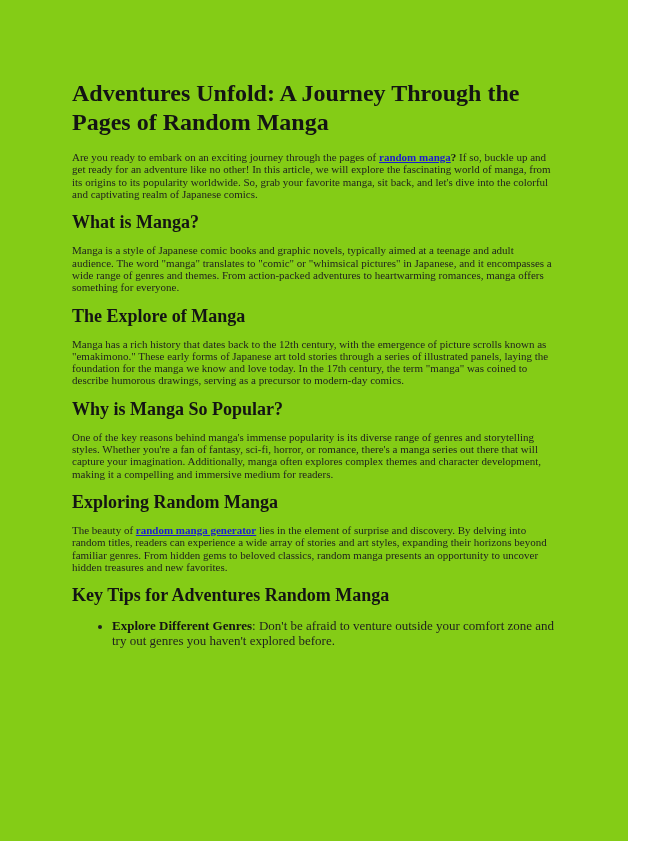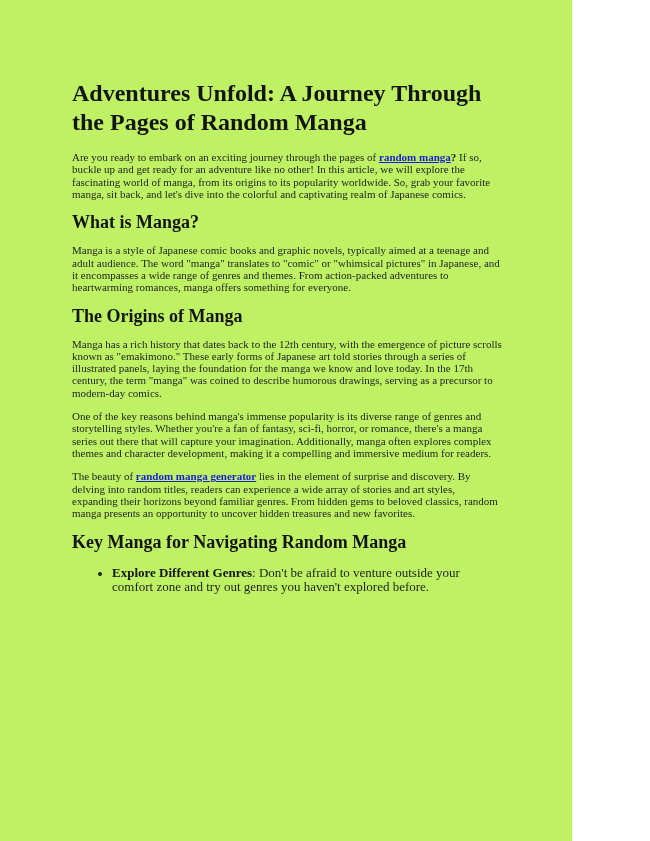--- a/index.html
+++ b/index.html
@@ -1,24 +1,24 @@
 <!DOCTYPE html>
 <html><head>
 <meta charset="utf-8">
 <style>
   html, body {
     margin: 0;
     padding: 0;
     background: #ffffff;
   }
   .page {
-    width: 572px;
+    width: 628px;
     height: 841px;
     box-sizing: border-box;
-    background: #bef264;
+    background: #84cc16;
     padding: 79px 70px 40px 72px;
     font-family: "Liberation Serif", "DejaVu Serif", serif;
     color: #1f1f1f;
     overflow: hidden;
   }
   h1.doc-title {
     font-size: 24px;
     line-height: 29px;
     font-weight: bold;
     color: #141414;
@@ -65,26 +65,28 @@
 
 <div class="page">
 
   <h1 class="doc-title">Adventures Unfold: A Journey Through the Pages of Random Manga</h1>
 
   <p class="body-text"><span>Are you ready to embark on an exciting journey through the pages of </span><a class="doc-link" style="color: rgb(27, 27, 208);">random manga</a><span class="bold-mark">?</span><span> If so, buckle up and get ready for an adventure like no other! In this article, we will explore the fascinating world of manga, from its origins to its popularity worldwide. So, grab your favorite manga, sit back, and let's dive into the colorful and captivating realm of Japanese comics.</span></p>
 
   <h2 class="section-heading">What is Manga?</h2>
   <p class="body-text">Manga is a style of Japanese comic books and graphic novels, typically aimed at a teenage and adult audience. The word "manga" translates to "comic" or "whimsical pictures" in Japanese, and it encompasses a wide range of genres and themes. From action-packed adventures to heartwarming romances, manga offers something for everyone.</p>
 
-  <h2 class="section-heading">The Origins of Manga</h2>
+  <h2 class="section-heading">The Explore of Manga</h2>
   <p class="body-text">Manga has a rich history that dates back to the 12th century, with the emergence of picture scrolls known as "emakimono." These early forms of Japanese art told stories through a series of illustrated panels, laying the foundation for the manga we know and love today. In the 17th century, the term "manga" was coined to describe humorous drawings, serving as a precursor to modern-day comics.</p>
 
+  <h2 class="section-heading">Why is Manga So Popular?</h2>
   <p class="body-text">One of the key reasons behind manga's immense popularity is its diverse range of genres and storytelling styles. Whether you're a fan of fantasy, sci-fi, horror, or romance, there's a manga series out there that will capture your imagination. Additionally, manga often explores complex themes and character development, making it a compelling and immersive medium for readers.</p>
 
+  <h2 class="section-heading">Exploring Random Manga</h2>
   <p class="body-text"><span>The beauty of </span><a class="doc-link" style="color: rgb(27, 27, 208);">random manga generator</a><span> lies in the element of surprise and discovery. By delving into random titles, readers can experience a wide array of stories and art styles, expanding their horizons beyond familiar genres. From hidden gems to beloved classics, random manga presents an opportunity to uncover hidden treasures and new favorites.</span></p>
 
-  <h2 class="section-heading">Key Manga for Navigating Random Manga</h2>
+  <h2 class="section-heading">Key Tips for Adventures Random Manga</h2>
 
   <ul class="tips-list">
     <li><span class="bold-mark">Explore Different Genres</span><span>: Don't be afraid to venture outside your comfort zone and try out genres you haven't explored before.</span></li>
   </ul>
 
 </div>
 
 </body></html>

